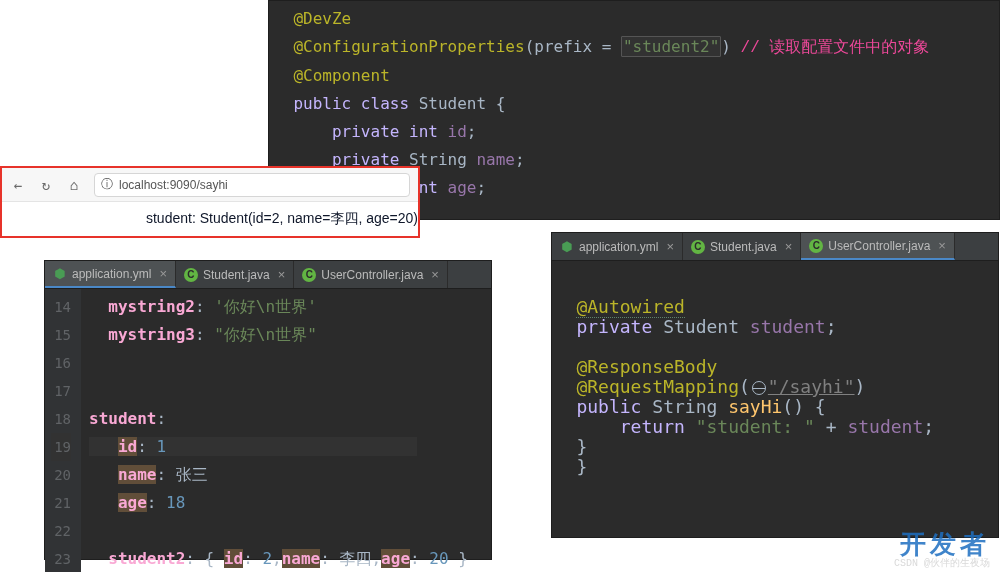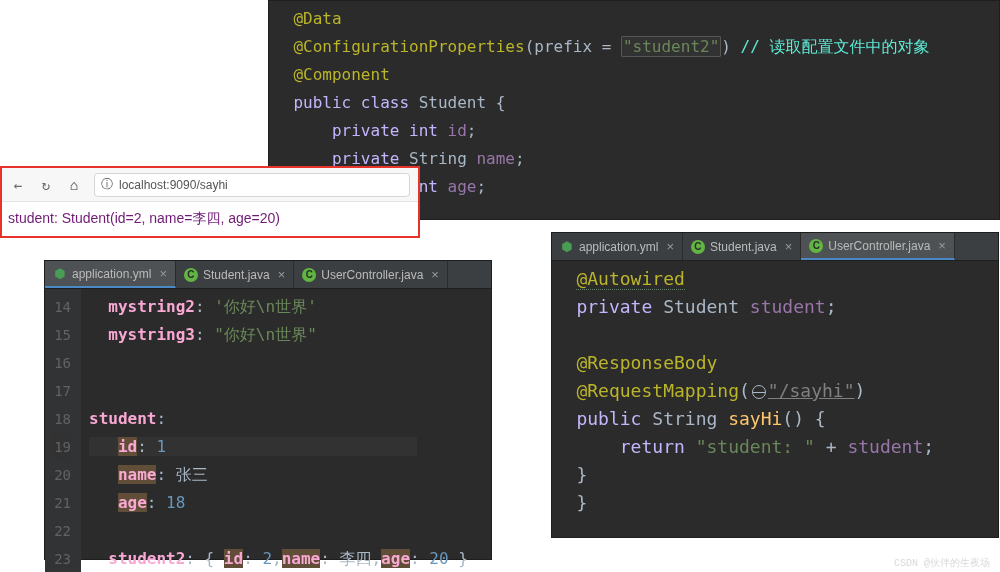--- a/index.html
+++ b/index.html
@@ -84,21 +84,21 @@
     }
     .code {
       padding: 4px 8px;
       white-space: pre;
       color: #a9b7c6;
     }
     .kw { color: #c4b5fd; }
     .anno { color: #bbb529; }
     .str { color: #6a8759; }
     .type { color: #a9b7c6; }
-    .comment { color: #5eead4; }
+    .comment { color: #ec4899; font-family: Liberation Mono, monospace; }
     .method { color: #ffc66d; }
     .paren { color: #a9b7c6; }
     .field { color: #9876aa; }
     .yaml-key { color: #f9a8d4; font-weight: bold; }
     .yaml-num { color: #6897bb; }
     .caret-bg { background: #323232; border: 1px solid #555; border-radius: 1px; padding: 0 1px; }
     .hl-line { background: #323232; }
     .hl-key { background: #614e39; }
     .underline-warn { border-bottom: 1px dotted #5f826b; }
     .underline-link { text-decoration: underline; color: #808080; }
@@ -141,39 +141,40 @@
       border-radius: 4px;
       height: 24px;
       padding: 0 6px;
       flex: 1;
       gap: 6px;
       font-family: sans-serif;
       font-size: 12px;
       color: #555;
     }
     #browser-output {
-      padding: 8px 6px;
+      padding: 8px 0;
       font-family: 'Segoe UI', sans-serif;
       font-size: 14px;
-      color: #701a75;
+      color: #0f172a;
+      text-align: right;
     }
 
     
     #pane-yml {
       top: 260px; left: 44px;
       width: 448px; height: 300px;
     }
     #pane-yml .gutter div { height: 28px; }
 
     
     #pane-ctrl {
       top: 232px; left: 551px;
       width: 448px; height: 306px;
     }
-    #pane-ctrl .code { font-size: 18px; line-height: 28px; }
+    #pane-ctrl .code { font-size: 18px; line-height: 20px; margin-top: 32px; }
 
     
     #watermark {
       position: absolute;
       right: 10px;
       bottom: 10px;
       color: #1e6fc1;
       font-family: sans-serif;
       text-align: right;
       opacity: 0.85;
@@ -211,21 +212,21 @@
   <div class="code-area">
     <div class="gutter simple">
       <div>&nbsp;</div>
         <div>&nbsp;</div>
         <div>&nbsp;</div>
         <div>&nbsp;</div>
         <div>&nbsp;</div>
         <div>&nbsp;</div>
         <div>&nbsp;</div>
     </div>
-    <div class="code"><span class="anno">@Data</span>
+    <div class="code"><span class="anno">@DevZe</span>
 <span class="anno">@ConfigurationProperties</span><span class="paren">(prefix = </span><span class="str"><span class="caret-bg">"student2"</span></span><span class="paren">) </span><span class="comment">// 读取配置文件中的对象</span>
 <span class="anno">@Component</span>
 <span class="kw">public class </span><span class="type">Student </span><span>{</span>
 <span class="kw">    private int </span><span class="field">id</span><span>;</span>
 <span class="kw">    private </span><span class="type">String </span><span class="field">name</span><span>;</span>
 <span class="kw">    private int </span><span class="field">age</span><span>;</span></div>
   </div>
 </div>
 
 <div id="browser-box">
@@ -321,14 +322,15 @@
 <span class="anno">@ResponseBody</span>
 <span class="anno">@RequestMapping</span><span>(</span><span class="globe-icon"></span><span class="str underline-link">"/sayhi"</span><span>)</span>
 <span class="kw">public </span><span class="type">String </span><span class="method">sayHi</span><span>() {</span>
 <span class="kw">    return </span><span class="str">"student: "</span><span> + </span><span class="field">student</span><span>;</span>
 <span>}</span>
 <span>}</span></div>
   </div>
 </div>
 
 <div id="watermark">
+  <div class="ln1">开发者</div>
 </div>
 <div id="csdn-wm">CSDN @伙伴的生夜场</div>
 
 </body></html>

